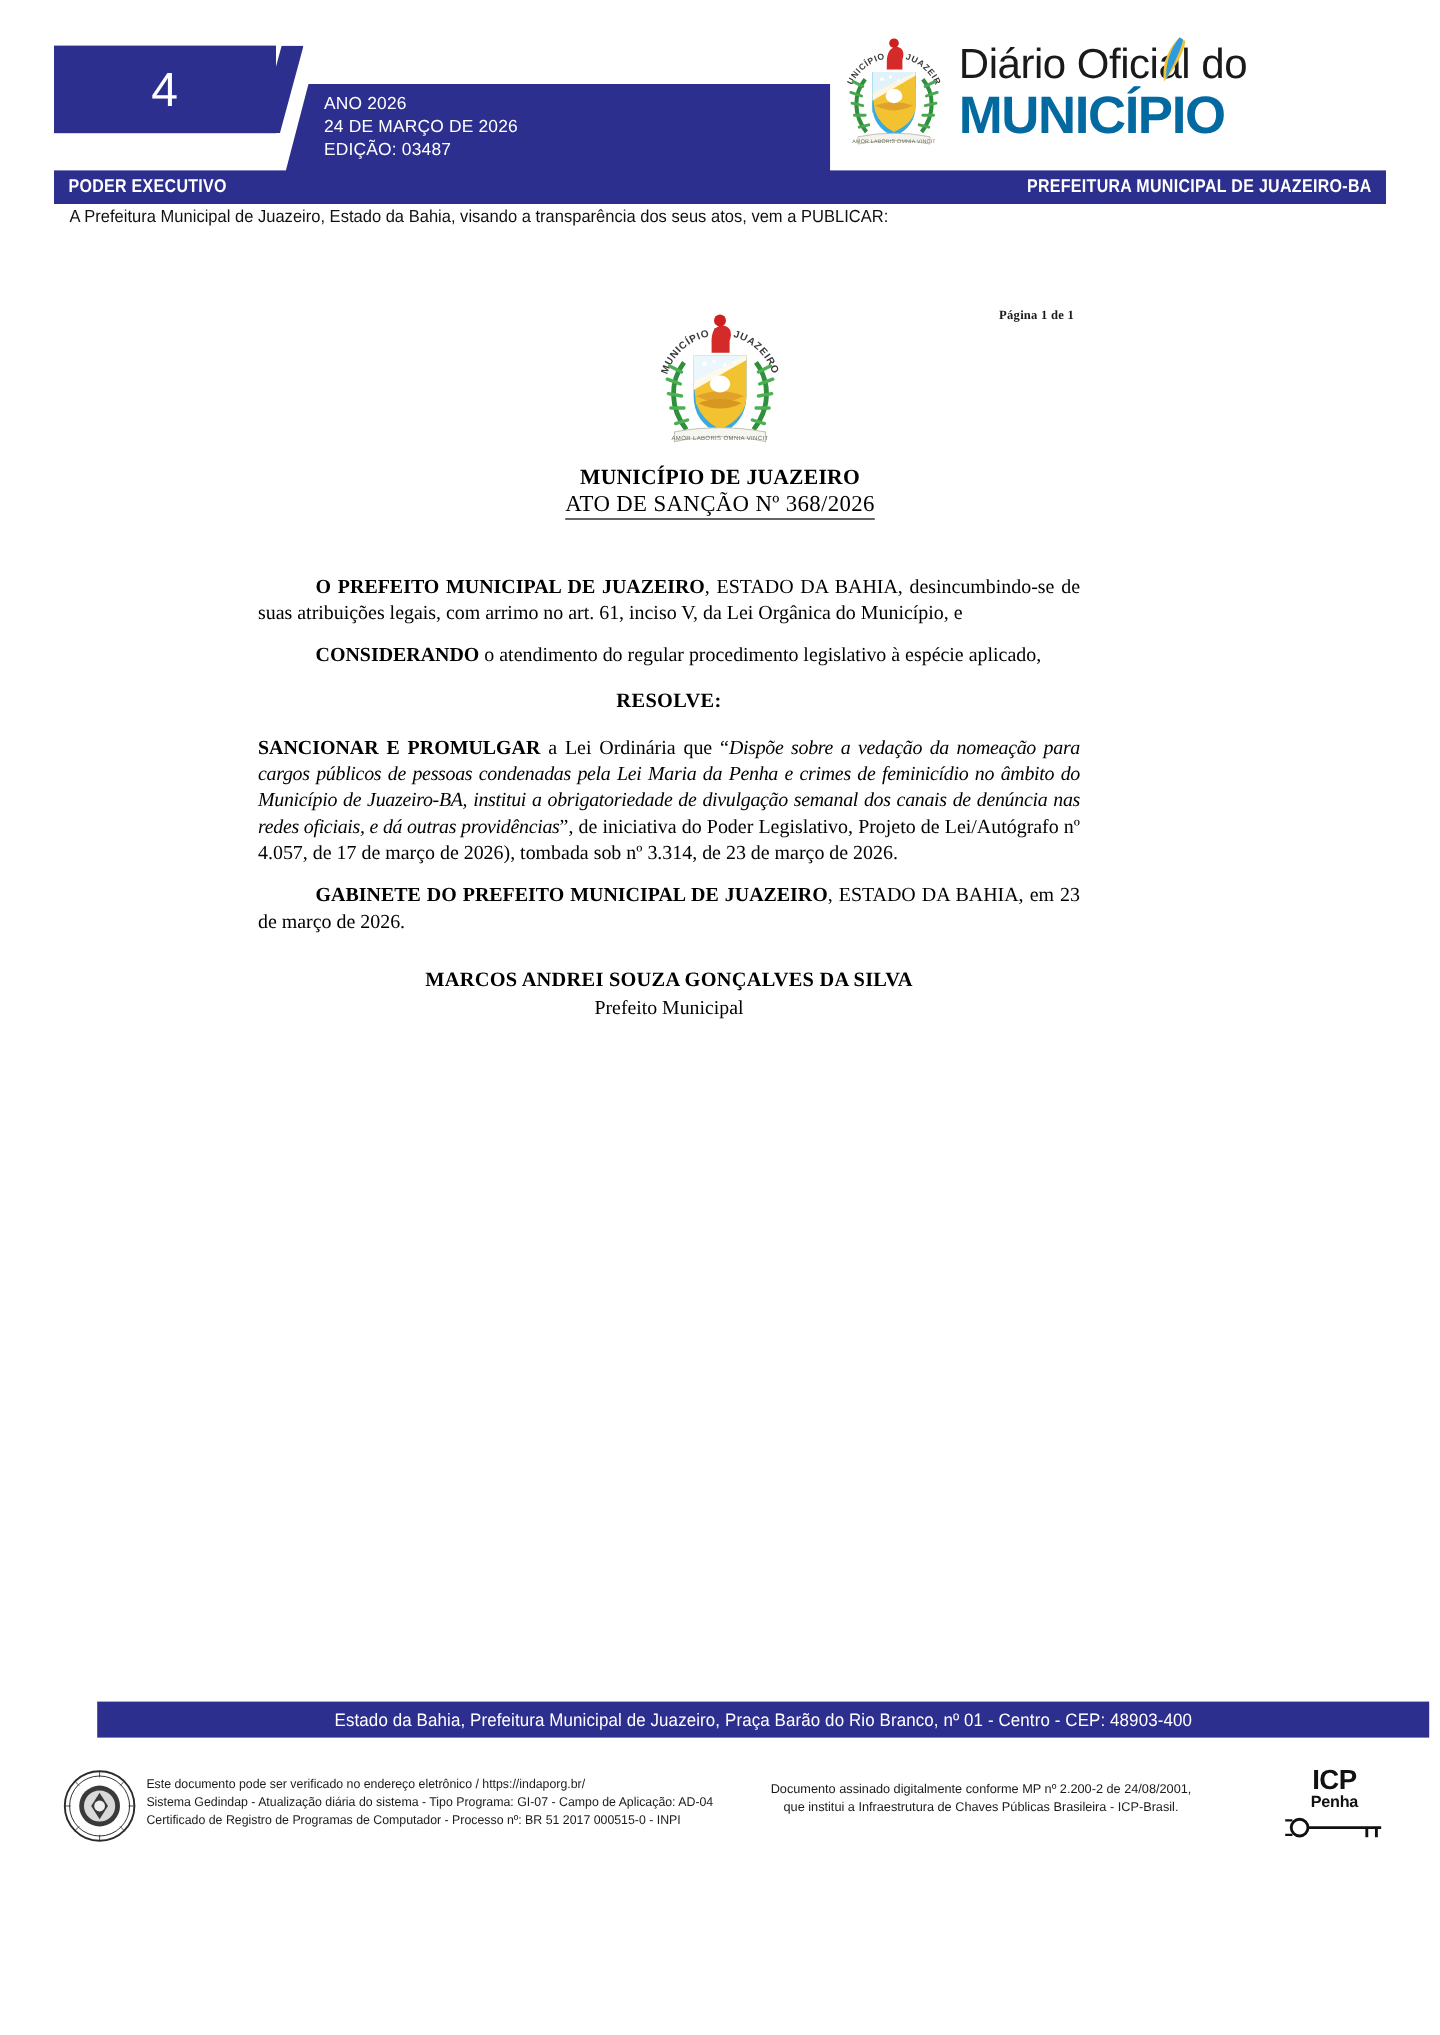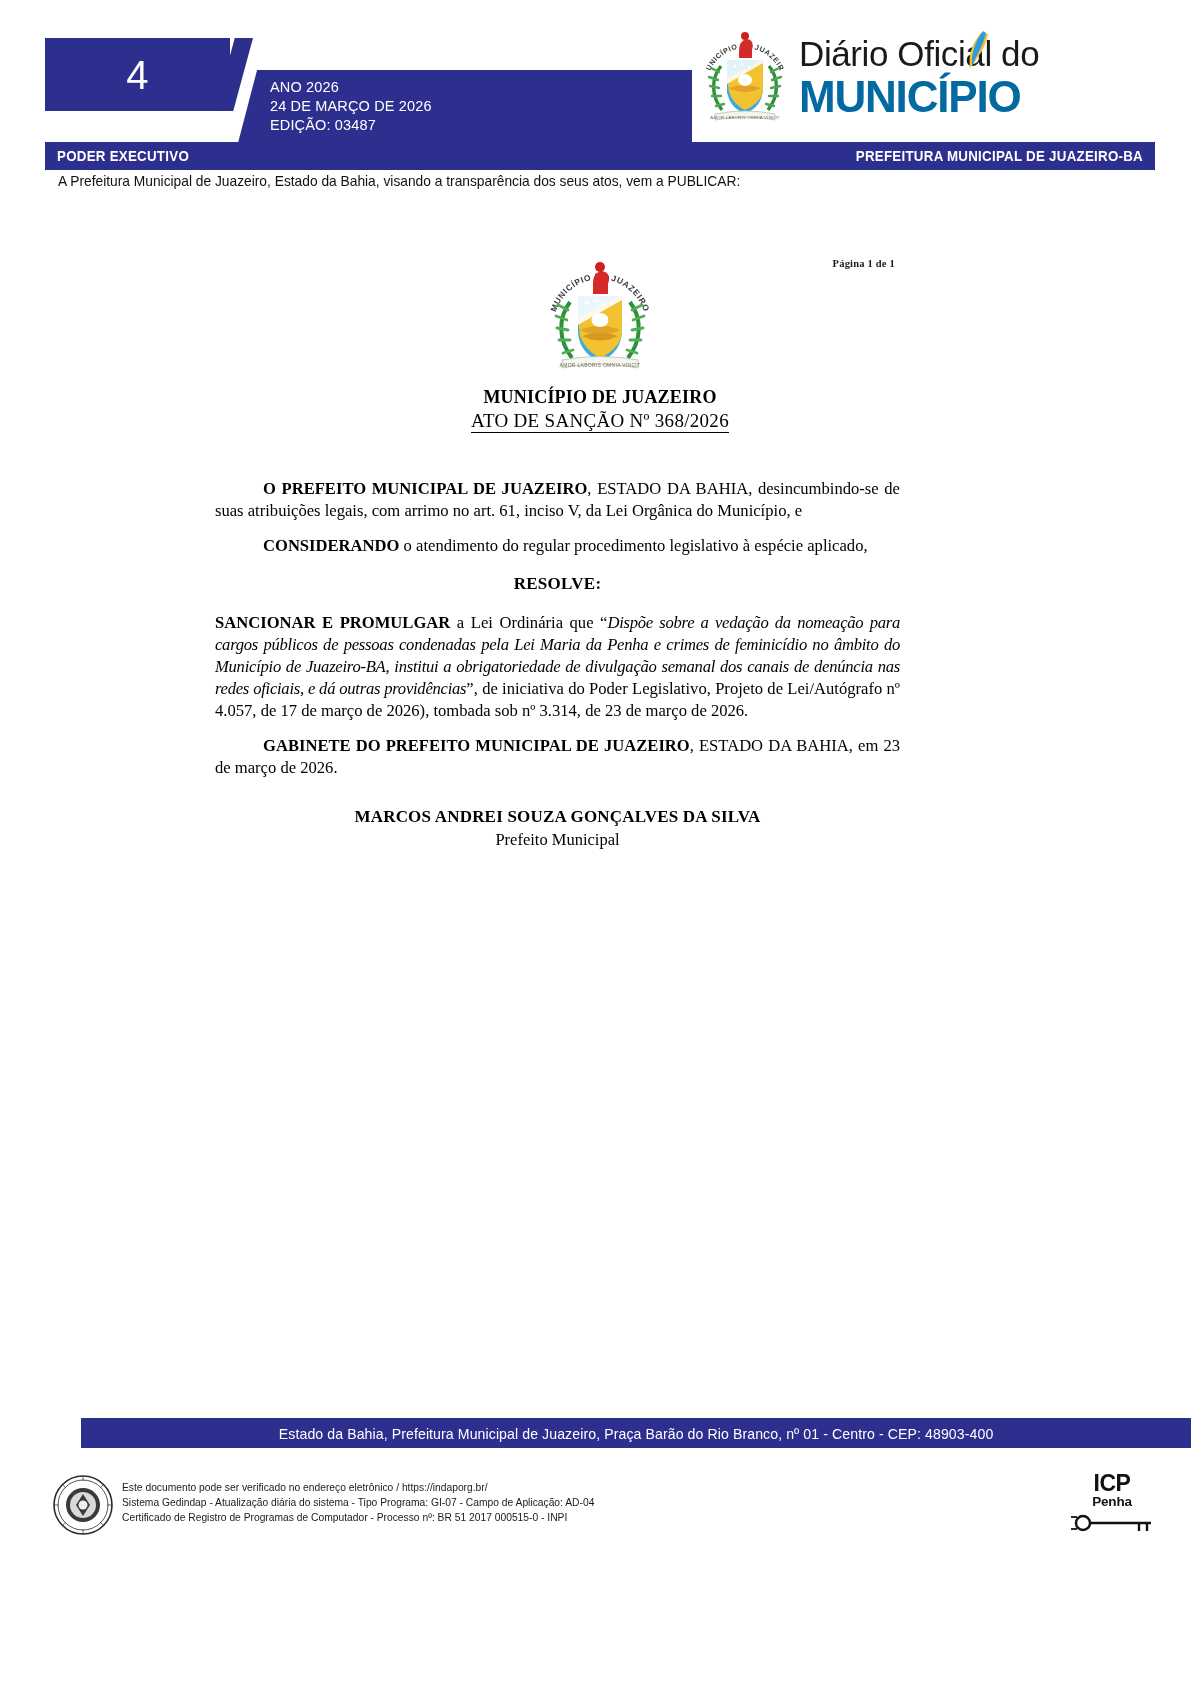--- a/index.html
+++ b/index.html
@@ -459,20 +459,24 @@
       <line x1="14" y1="48" x2="10" y2="52"></line>
     </g>
   </svg>
 
   <div class="cert-left">
     <div>Este documento pode ser verificado no endereço eletrônico / https://indaporg.br/</div>
     <div>Sistema Gedindap - Atualização diária do sistema - Tipo Programa: GI-07 - Campo de Aplicação: AD-04</div>
     <div>Certificado de Registro de Programas de Computador - Processo nº: BR 51 2017 000515-0 - INPI</div>
   </div>
 
+  <div class="cert-right">
+    <div>Documento assinado digitalmente conforme MP nº 2.200-2 de 24/08/2001,</div>
+    <div>que institui a Infraestrutura de Chaves Públicas Brasileira - ICP-Brasil.</div>
+  </div>
 
   <div class="icp-logo">
     <div class="icp-top">ICP</div>
     <div class="icp-bottom">Penha</div>
     <svg class="icp-key" viewBox="0 0 90 22">
       <circle cx="16" cy="11" r="7" fill="none" stroke="#111" stroke-width="2.4"></circle>
       <line x1="23" y1="11" x2="84" y2="11" stroke="#111" stroke-width="2.4"></line>
       <line x1="72" y1="11" x2="72" y2="19" stroke="#111" stroke-width="2.4"></line>
       <line x1="80" y1="11" x2="80" y2="19" stroke="#111" stroke-width="2.4"></line>
       <line x1="4" y1="5" x2="10" y2="5" stroke="#111" stroke-width="1.8"></line>

